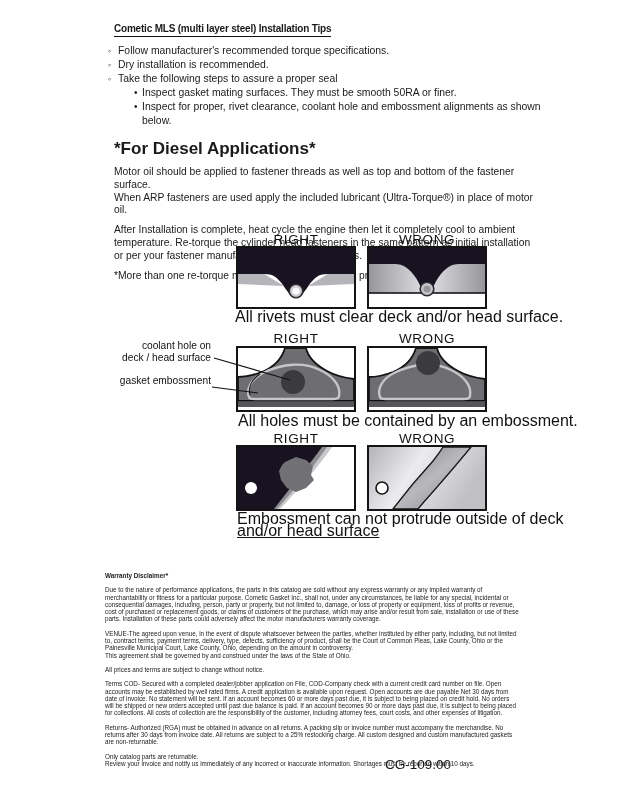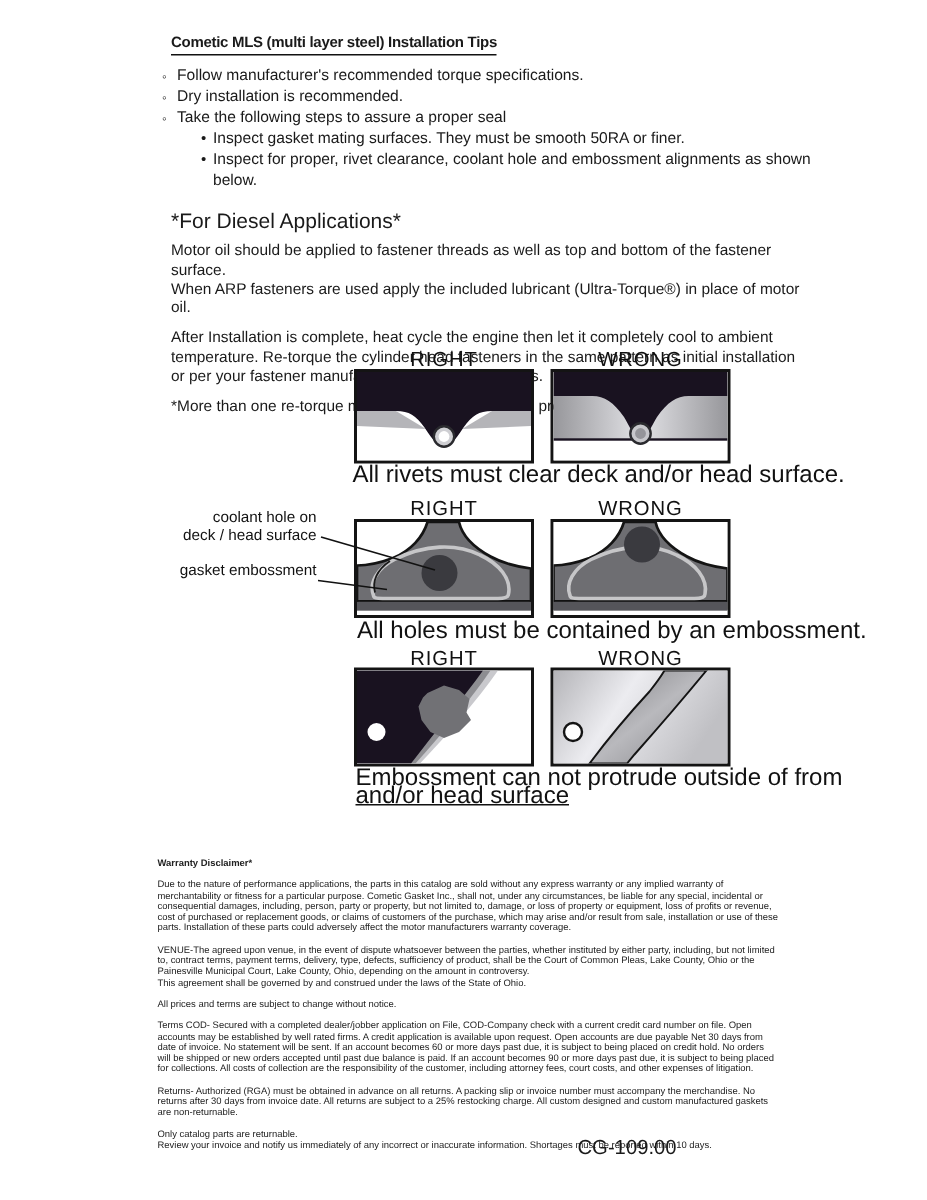--- a/index.html
+++ b/index.html
@@ -9,21 +9,21 @@
 
   
   .top-text{position:absolute;left:108px;top:18px;width:436px;}
   .doc-title{margin-left:6px;font-size:10px;font-weight:bold;letter-spacing:-0.2px;
              display:inline-block;border-bottom:1.6px solid #111;padding-bottom:2px;}
   .bullets{margin-top:7px;font-size:10.4px;line-height:14px;}
   .b-row{display:flex;}
   .b-marker{width:10px;flex:0 0 10px;font-size:9px;line-height:14px;}
   .s-row{display:flex;margin-left:26px;}
   .s-marker{width:8px;flex:0 0 8px;font-size:10px;line-height:14px;}
-  .diesel-head{margin:11px 0 0 6px;font-size:14px;font-weight:normal;}
+  .diesel-head{margin:11px 0 0 6px;font-size:17px;font-weight:bold;}
   .para{margin:7px 0 0 6px;font-size:10.3px;line-height:12.8px;}
   .para span{display:block;}
 
   
   .figures{position:absolute;left:0;top:230px;width:618px;height:322px;padding-left:24px;}
   .rw-label{position:absolute;width:120px;text-align:center;font-size:13.5px;
             letter-spacing:0.6px;color:#111;}
   .fig-box{position:absolute;width:120px;box-sizing:border-box;}
   .fig-box svg{display:block;border:2px solid #141414;width:116px;}
   .caption{position:absolute;font-size:16px;line-height:12px;color:#111;}
@@ -185,21 +185,21 @@
             <stop offset="1" stop-color="#86868a"></stop>
         </linearGradient>
       </defs>
       <rect x="0" y="0" width="116" height="62" fill="url(#g3)"></rect>
       <path d="M74,0 H102 C88,17 70,38 54,56 L49,62 H24 C36,46 52,27 64,14 C68,9 71,5 74,0 Z" fill="url(#g4)" stroke="#141414" stroke-width="1.3"></path>
       <circle cx="13" cy="41" r="6" fill="#ffffff" stroke="#141414" stroke-width="1.6"></circle>
     </svg>
   </div>
 
   <div class="caption" style="left:237px;top:283px;">
-    <span style="display:block;">Embossment can not protrude outside of from</span>
+    <span style="display:block;">Embossment can not protrude outside of deck</span>
     <span style="display:block;text-decoration:underline;">and/or head surface</span>
   </div>
 
   <svg class="overlay" width="618" height="322">
     <line x1="214" y1="128" x2="290" y2="150" stroke="#111" stroke-width="1.1"></line>
     <line x1="212" y1="157" x2="258" y2="163" stroke="#111" stroke-width="1.1"></line>
   </svg>
 </div>
 
 <div class="fineprint">

